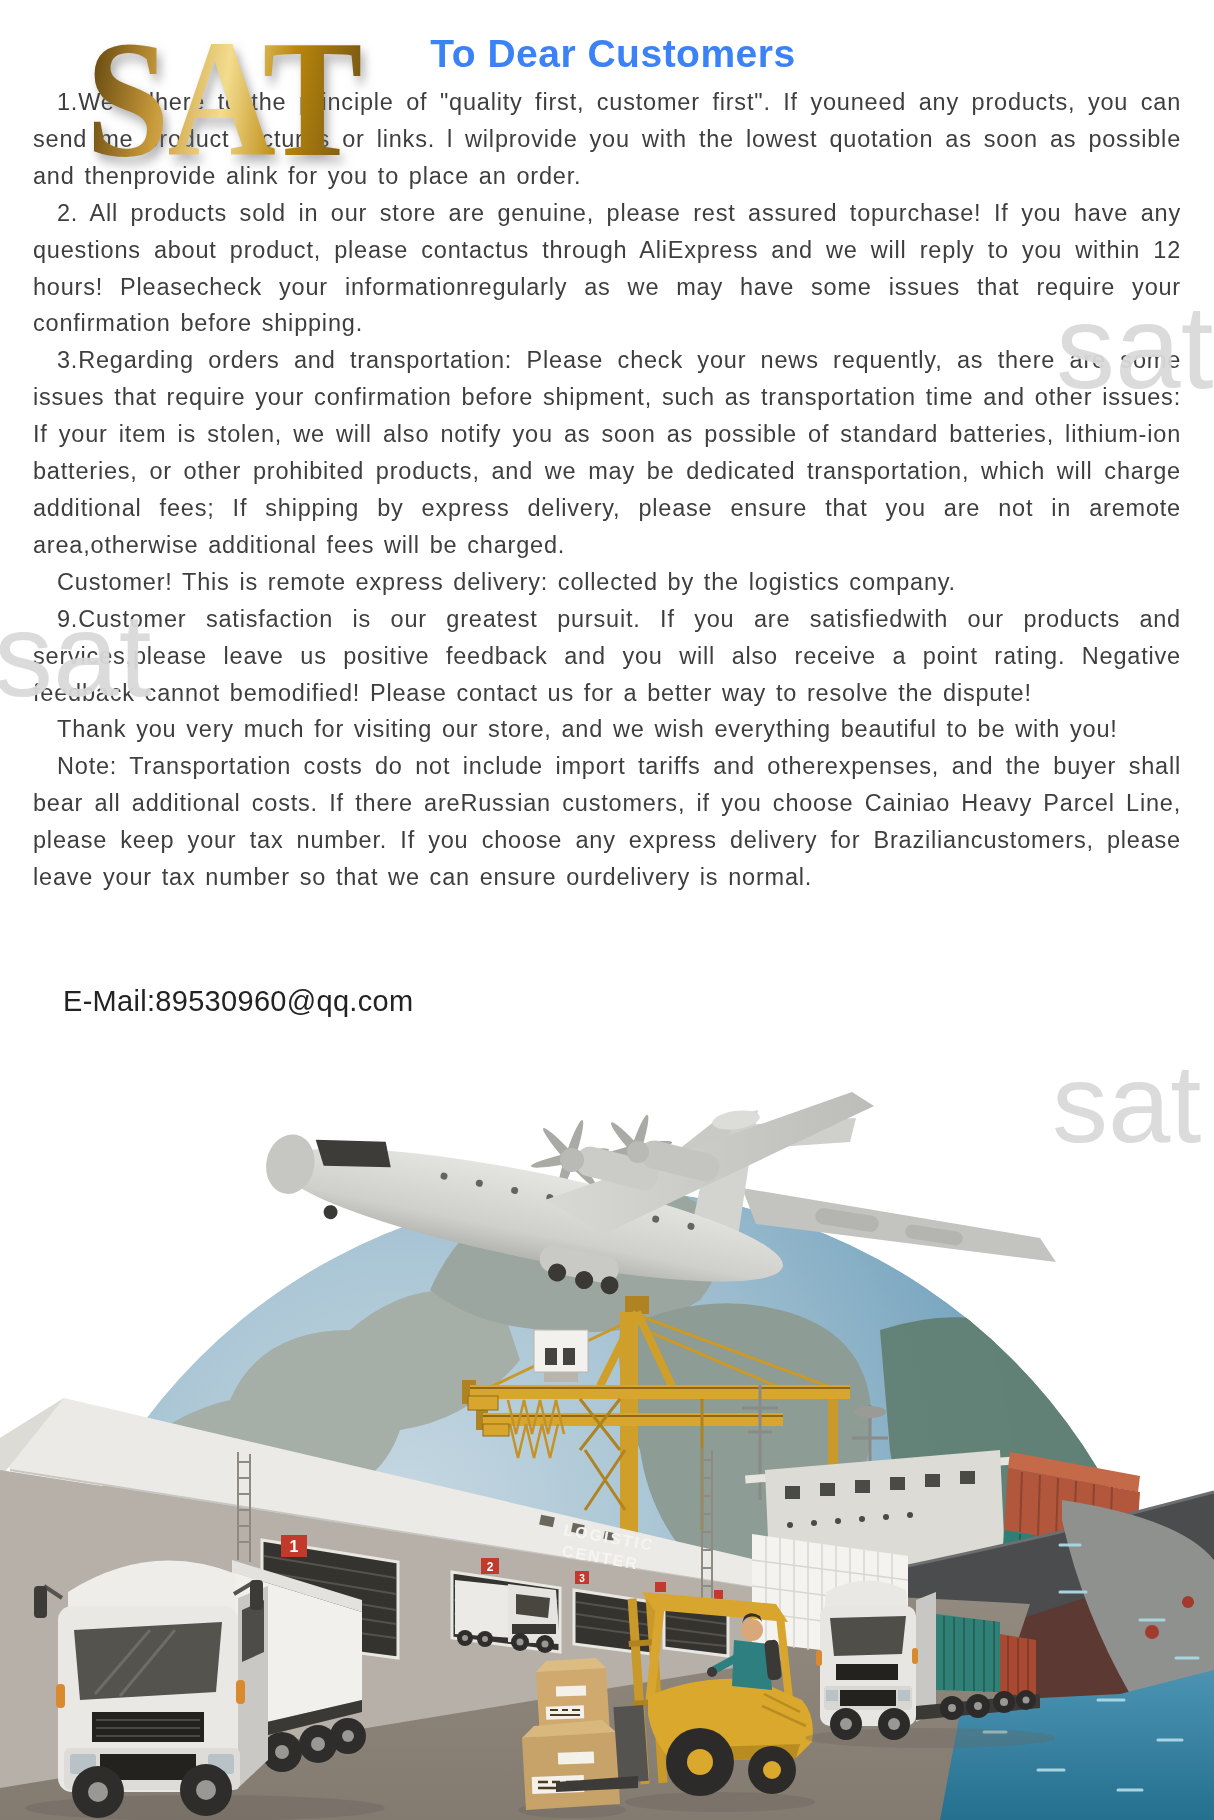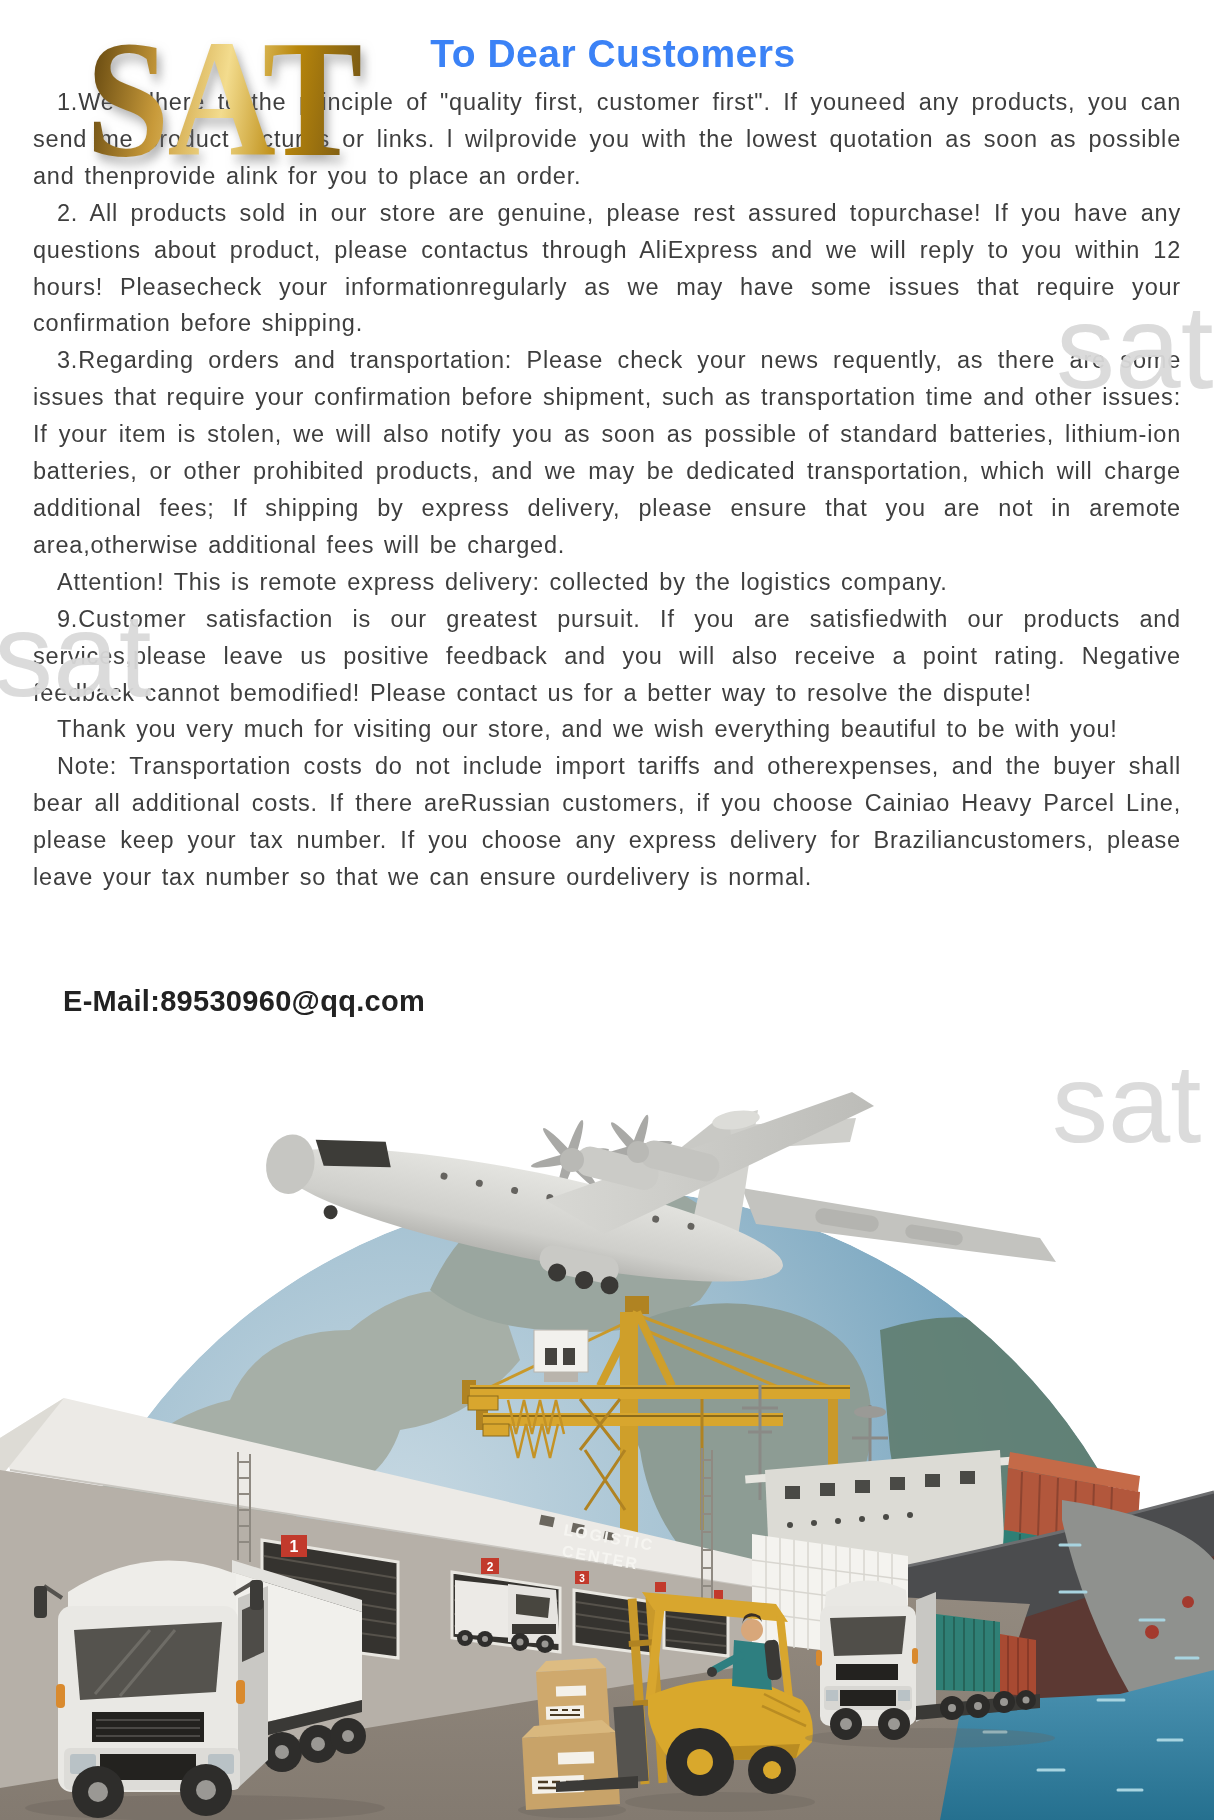--- a/index.html
+++ b/index.html
@@ -5,21 +5,21 @@
   html,body{margin:0;padding:0;background:#fff}
   .page{position:relative;width:1214px;height:1820px;background:#ffffff;overflow:hidden;
         font-family:"Liberation Sans",sans-serif}
   .illu{position:absolute;left:0;top:0;z-index:0}
   .page-title{position:absolute;left:0;top:26px;width:100%;margin:6px;text-align:center;
         font-size:39px;font-weight:700;color:#3b82f6;letter-spacing:.5px;z-index:2}
   .bodytext{position:absolute;left:33px;top:84px;width:1148px;z-index:1;
         font-size:23.5px;line-height:36.9px;color:#3e3e3e;letter-spacing:.8px;word-spacing:2.5px;
         text-align:justify}
   .bodytext p{margin:0;text-indent:24px}
-  .contact{position:absolute;left:63px;z-index:1;font-size:29px;font-weight:700;color:#222;
+  .contact{position:absolute;left:63px;z-index:1;font-size:29px;font-weight:400;color:#222;
         letter-spacing:.3px;margin:0}
   .contact.email{top:985px}
   .contact.whatsapp{top:1037px}
   .wm{position:absolute;z-index:3;color:rgba(217,217,217,.95);font-size:118px;line-height:1;
         font-weight:400;pointer-events:none;user-select:none}
   .wm.tr{left:1056px;top:288px}
   .wm.ml{left:-6px;top:596px}
   .wm.br{left:1052px;top:1048px;font-size:112px}
   .sat-logo{position:absolute;left:86px;top:14px;z-index:4;margin:0;
         font-family:"Liberation Serif",serif;font-weight:700;font-size:150px;line-height:1;
@@ -404,21 +404,21 @@
         <circle cx="206" cy="1790" r="10" fill="#9a9894"></circle>
     </g>
   </svg>
 
   <h1 class="page-title">To Dear Customers</h1>
 
   <div class="bodytext">
     <p>1.We adhere to the principle of "quality first, customer first". If youneed any products, you can send me product pictures or links. l wilprovide you with the lowest quotation as soon as possible and thenprovide alink for you to place an order.</p>
     <p>2. All products sold in our store are genuine, please rest assured topurchase! If you have any questions about product, please contactus through AliExpress and we will reply to you within 12 hours! Pleasecheck your informationregularly as we may have some issues that require your confirmation before shipping.</p>
     <p>3.Regarding orders and transportation: Please check your news requently, as there are some issues that require your confirmation before shipment, such as transportation time and other issues: If your item is stolen, we will also notify you as soon as possible of standard batteries, lithium-ion batteries, or other prohibited products, and we may be dedicated transportation, which will charge additional fees;  If shipping by express delivery, please ensure that you are not in aremote area,otherwise additional fees will be charged.</p>
-    <p>Attention! This is remote express delivery: collected by the logistics company.</p>
+    <p>Customer! This is remote express delivery: collected by the logistics company.</p>
     <p>9.Customer satisfaction is our greatest pursuit. If you are satisfiedwith our products and services,please leave us positive feedback and you will also receive a point rating. Negative feedback cannot bemodified! Please contact us for a better way to resolve the dispute!</p>
     <p>Thank you very much for visiting our store, and we wish everything beautiful to be with you!</p>
     <p>Note: Transportation costs do not include import tariffs and otherexpenses, and the buyer shall bear all additional costs. If there areRussian customers, if you choose Cainiao Heavy Parcel Line, please keep your tax number. If you choose any express delivery for Braziliancustomers, please leave your tax number so that we can ensure ourdelivery is normal.</p>
   </div>
 
   <p class="contact email">E-Mail:89530960@qq.com</p>
 
   <div class="wm tr">sat</div>
   <div class="wm ml">sat</div>
   <div class="wm br">sat</div>

